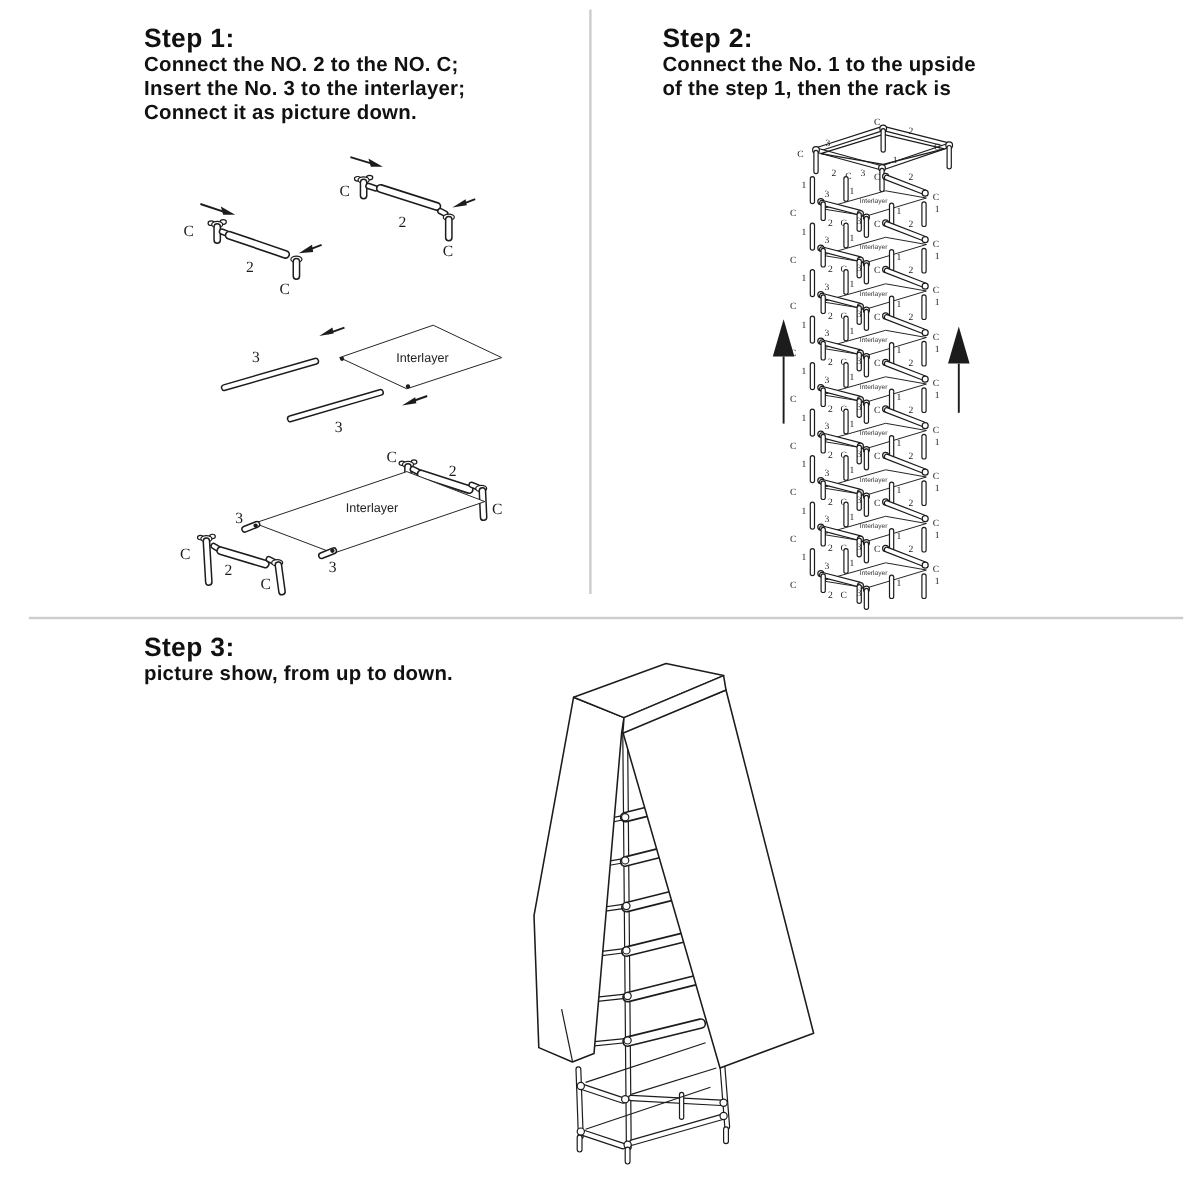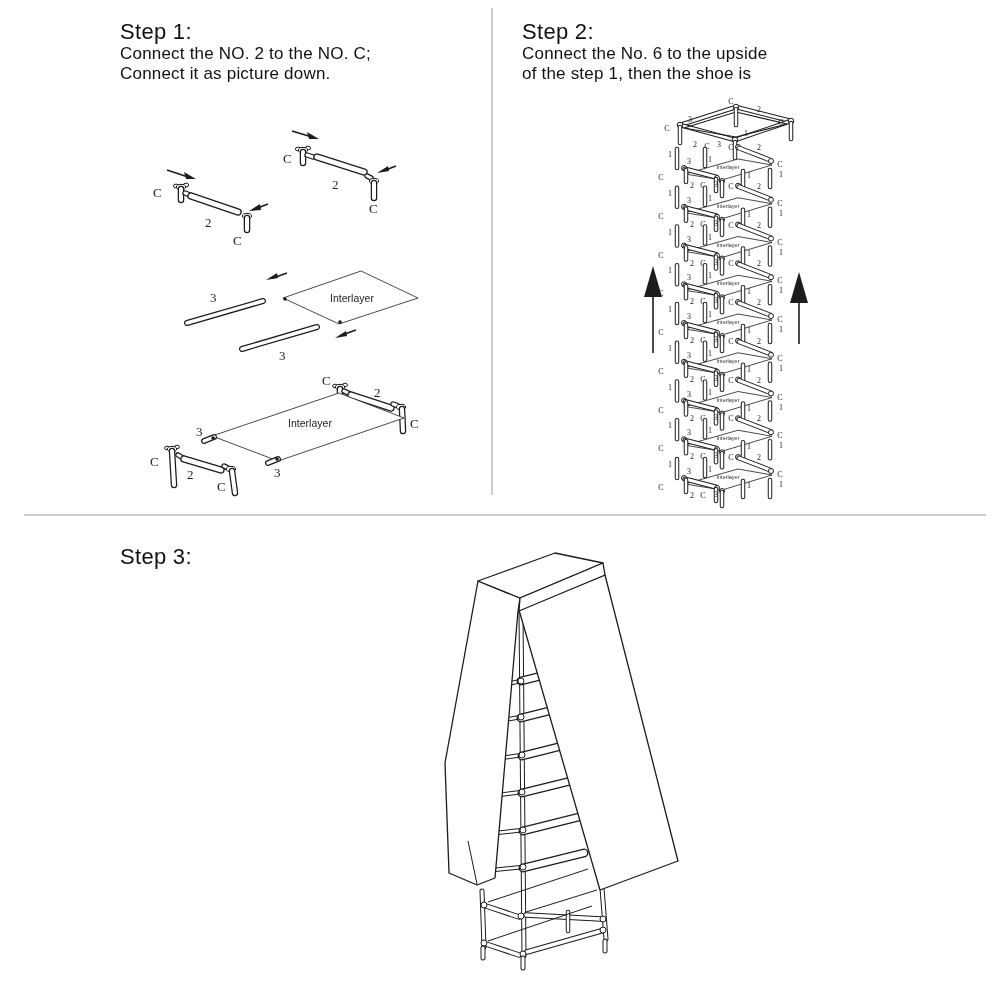--- a/index.html
+++ b/index.html
@@ -3,25 +3,25 @@
 <meta charset="utf-8">
 <style>
   *{margin:0;padding:0;box-sizing:border-box}
   html,body{background:#fff}
   body{width:1000px;height:1000px;font-family:"Liberation Sans",sans-serif}
   .sheet{position:relative;width:1000px;height:1000px;background:#fff;overflow:hidden}
   .divider{position:absolute;background:#ccc}
   .divider.v{left:491px;top:8px;width:2px;height:487px}
   .divider.h{left:24px;top:514px;width:962px;height:2px}
   .step-block{position:absolute;color:#111}
-  .step-block h2{font-size:22px;line-height:25px;font-weight:normal;letter-spacing:.3px}
-  .step-block p{font-size:17px;line-height:20px;font-weight:normal;letter-spacing:.2px;white-space:nowrap}
+  .step-block h2{font-size:22px;line-height:25px;font-weight:bold;letter-spacing:.3px}
+  .step-block p{font-size:17px;line-height:20px;font-weight:bold;letter-spacing:.2px;white-space:nowrap}
   #t1{left:120px;top:19px}
-  #t2{left:522px;top:19px}
-  #t3{left:120px;top:544px}
+  #t2{left:552px;top:19px}
+  #t3{left:120px;top:527px}
   svg.diag{position:absolute;overflow:visible}
   #diag1{left:140px;top:115px;width:320px;height:390px}
   #diag2{left:630px;top:90px;width:200px;height:415px}
   #diag3{left:430px;top:545px;width:270px;height:435px}
   text{fill:#1c1c1c}
   .lb1{font:13px "Liberation Serif",serif}
   .lb2{font:8px "Liberation Serif",serif;text-anchor:middle}
   .il1{font:10.5px "Liberation Sans",sans-serif;text-anchor:middle;fill:#222}
   .il2{font:5.5px "Liberation Sans",sans-serif;text-anchor:middle;fill:#333}
   .o{stroke:#1c1c1c;stroke-linecap:round;fill:none}
@@ -43,31 +43,33 @@
 <body>
 
 <div class="sheet">
 
   <div class="divider v"></div>
   <div class="divider h"></div>
 
   <section class="step-block" id="t1">
     <h2>Step 1:</h2>
     <p>Connect the NO. 2 to the NO. C;</p>
+    <p>Insert the No. 3 to the interlayer;</p>
     <p>Connect it as picture down.</p>
   </section>
 
   <section class="step-block" id="t2">
     <h2>Step 2:</h2>
-    <p>Connect the No. 6 to the upside</p>
-    <p>of the step 1, then the shoe is</p>
+    <p>Connect the No. 1 to the upside</p>
+    <p>of the step 1, then the rack is</p>
   </section>
 
   <section class="step-block" id="t3">
     <h2>Step 3:</h2>
+    <p>picture show, from up to down.</p>
   </section>
 
   <svg class="diag" id="diag1" viewBox="140 115 320 390">
 
     <g>
       <line class="arr" x1="167" y1="170" x2="188" y2="177"></line>
       <polygon class="ah" points="196,179 184,172 186,179"></polygon>
       <g>
         <ellipse class="cap" cx="176" cy="186" rx="2.6" ry="1.9"></ellipse>
         <ellipse class="cap" cx="186" cy="185" rx="2.6" ry="1.9"></ellipse>

